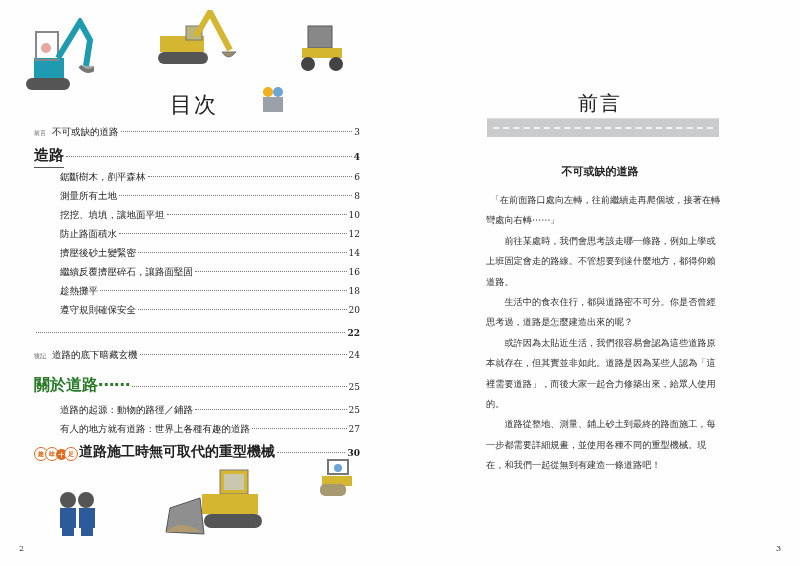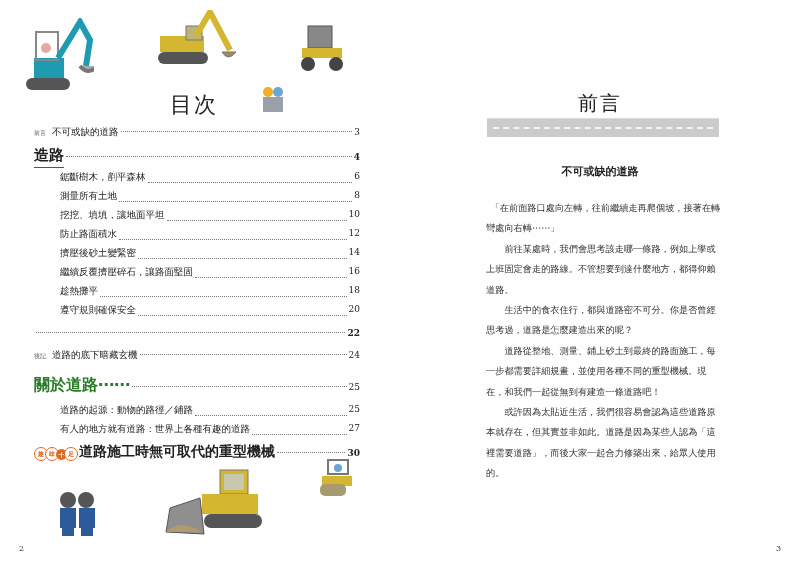--- a/index.html
+++ b/index.html
@@ -7,37 +7,37 @@
   .page{position:absolute;top:0;height:457px;}
   .left{left:0;width:400px;}
   .right{left:400px;width:400px;}
   .ill{position:absolute;}
   .toc-title{position:absolute;left:170px;top:90px;font-size:22px;letter-spacing:2px;color:#222;}
   .toc{position:absolute;left:34px;top:122px;width:326px;}
   .row{display:flex;align-items:baseline;font-size:9.5px;height:19px;line-height:19px;}
   .row .lbl{white-space:nowrap;}
   .row .dots{flex:1;border-bottom:1px dotted #777;margin:0 2px;transform:translateY(-3px);}
   .row .pg{font-family:"DejaVu Serif","Liberation Serif",serif;font-size:9px;}
-  .row.sub{padding-left:26px;align-items:flex-end;}
+  .row.sub{padding-left:26px;}
   .row.pre .tag{font-size:6px;color:#555;margin-right:6px;font-family:"DejaVu Serif",serif;}
   .row.pre .lbl{font-family:"DejaVu Serif","Liberation Serif",serif;}
   .row.big{font-size:15px;font-weight:bold;height:24px;line-height:24px;}
   .row.big .lbl{border-bottom:1px solid #555;padding-bottom:0;text-align:center;}
   .row.green .lbl{color:#2a7a2a;font-weight:bold;font-size:16px;}
   .row.green{height:30px;line-height:30px;margin-top:6px;}
   .row.machine{height:26px;line-height:26px;font-size:14px;font-weight:bold;}
   .badge{display:inline-flex;margin-right:4px;}
   .badge span{display:inline-block;width:12px;height:12px;border-radius:50%;border:1.5px solid #e2681b;color:#e2681b;font-size:6px;line-height:12px;text-align:center;background:#fff;margin-right:-3px;}
   .badge span.plus{background:#e2681b;color:#fff;width:9px;height:9px;line-height:9px;margin-top:2px;}
   .pagenum{position:absolute;font-size:8px;font-family:"DejaVu Serif",serif;color:#333;}
   .pref-title{position:absolute;left:178px;top:90px;font-size:20px;letter-spacing:2px;}
   .road{position:absolute;left:87px;top:118px;width:232px;height:18px;background:#c9cbcc;border-top:1px solid #dcdcdc;}
   .road .lane{position:absolute;left:6px;right:6px;top:8px;height:0;border-top:2px dashed #f4f4f4;}
   .pref-sub{position:absolute;left:0;width:400px;top:164px;text-align:center;font-family:"DejaVu Serif","Liberation Serif",serif;font-size:11px;font-weight:bold;}
-  .body{position:absolute;left:86px;top:198px;width:236px;font-family:"DejaVu Serif","Liberation Serif",serif;font-size:9.2px;line-height:20.4px;color:#333;}
+  .body{position:absolute;left:86px;top:190px;width:236px;font-family:"DejaVu Serif","Liberation Serif",serif;font-size:9.2px;line-height:20.4px;color:#333;}
   .body p{margin:0;text-indent:2em;}
 </style>
 </head>
 <body>
 
 <div class="page left">
 
   <svg class="ill" style="left:24px;top:18px" width="70" height="75">
     <rect x="2" y="60" width="44" height="12" rx="6" fill="#555"></rect>
     <rect x="10" y="40" width="30" height="20" fill="#1e9bb0"></rect>
@@ -186,17 +186,17 @@
 <div class="page right">
   <div class="pref-title">前言</div>
   <div class="road">
       <div class="lane"></div>
     </div>
   <div class="pref-sub">不可或缺的道路</div>
   <div class="body">
     <p style="text-indent:0.5em">「在前面路口處向左轉，往前繼續走再爬個坡，接著在轉彎處向右轉⋯⋯」</p>
     <p>前往某處時，我們會思考該走哪一條路，例如上學或上班固定會走的路線。不管想要到達什麼地方，都得仰賴道路。</p>
     <p>生活中的食衣住行，都與道路密不可分。你是否曾經思考過，道路是怎麼建造出來的呢？</p>
+    <p>或許因為太貼近生活，我們很容易會認為這些道路原本就存在，但其實並非如此。道路是因為某些人認為「這裡需要道路」，而後大家一起合力修築出來，給眾人使用的。</p>
     <p>道路從整地、測量、鋪上砂土到最終的路面施工，每一步都需要詳細規畫，並使用各種不同的重型機械。現在，和我們一起從無到有建造一條道路吧！</p>
-    <p>或許因為太貼近生活，我們很容易會認為這些道路原本就存在，但其實並非如此。道路是因為某些人認為「這裡需要道路」，而後大家一起合力修築出來，給眾人使用的。</p>
   </div>
   <div class="pagenum" style="left:376px;top:544px">3</div>
 </div>
 
 </body></html>

